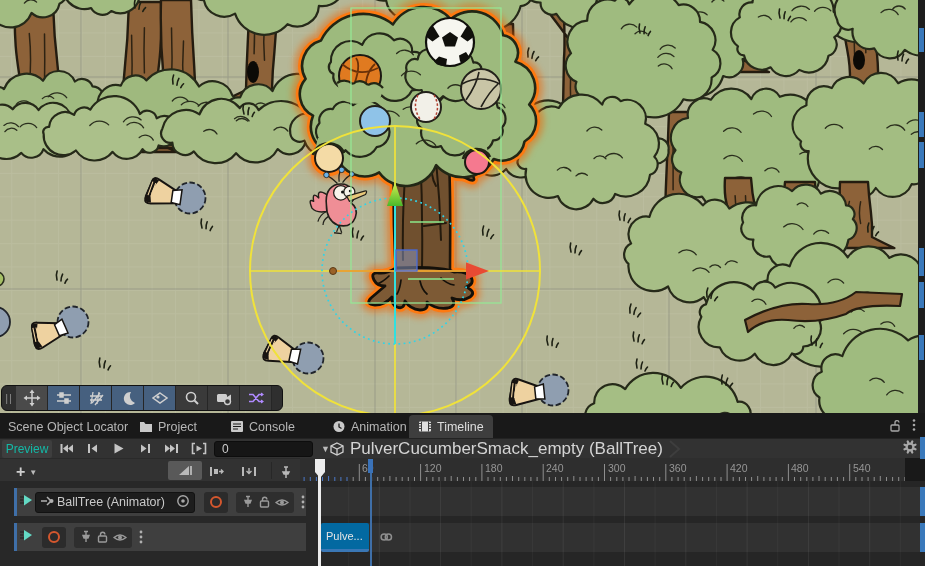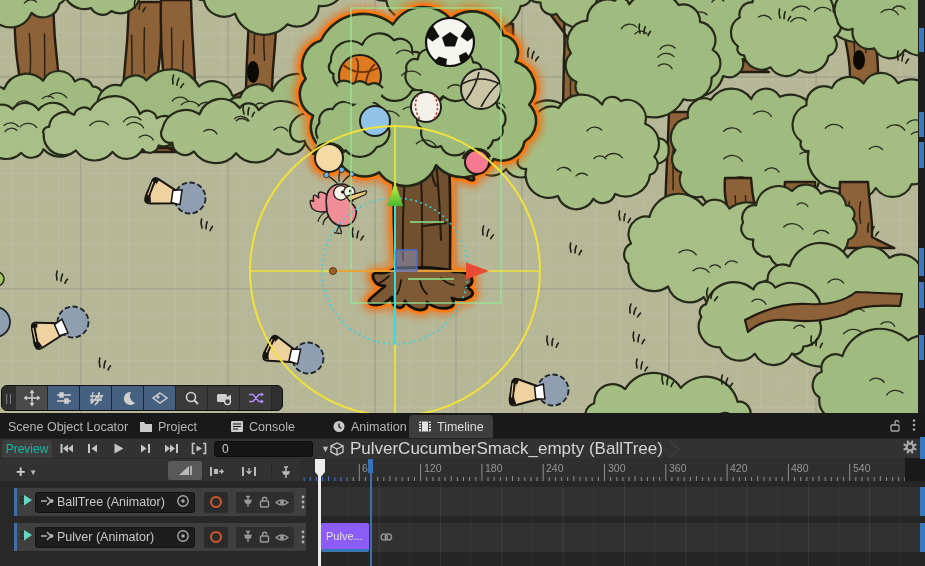--- a/index.html
+++ b/index.html
@@ -693,27 +693,20 @@
             <circle cx="3" cy="13" r="1.4" fill="#b0b0b0"></circle>
           </svg>
         </div>
       </div>
       <div class="trow" style="top:42px">
         <div class="stripe"></div>
 <div style="margin-left:5px"><svg width="14" height="13" viewBox="0 0 14 13" style="">
             <path d="M1,3 h4 M1,6 h3 M1,9 h4" stroke="#2a2a2a" stroke-width="1.6"></path>
             <path d="M5,1 L13,6 L5,11.5 Z" fill="#63d9c4"></path>
           </svg></div>
-<div class="namebox" style="margin-left:2px"><span style="margin:0 3px 0 4px"><svg width="14" height="14" viewBox="0 0 14 14" style="">
-              <path d="M1,7 h6 m0,-4 l4,4 -4,4" fill="none" stroke="#b0b0b0" stroke-width="1.5"></path>
-              <circle cx="11.5" cy="7" r="2" fill="#b0b0b0"></circle>
-            </svg></span>Pulver (Animator)<span style="margin-left:auto;margin-right:4px"><svg width="14" height="14" viewBox="0 0 14 14" style="">
-              <circle cx="7" cy="7" r="5.2" fill="none" stroke="#a8a8a8" stroke-width="1.4"></circle>
-              <circle cx="7" cy="7" r="1.8" fill="#a8a8a8"></circle>
-            </svg></span></div>
 <div style="margin-left:9px;width:24px;height:21px;background:#2b2b2b;border-radius:3px;display:flex;align-items:center;justify-content:center">
           <div style="width:12px;height:12px;border-radius:50%;border:2.8px solid #d4572e"></div>
         </div>
 <div style="margin-left:8px;width:58px;height:21px;background:#2e2e2e;border-radius:3px;display:flex;align-items:center;justify-content:space-around;padding:0 3px">
           <svg width="14" height="14" viewBox="0 0 14 14" style="">
             <path d="M5,1.5 h4 M7,1.5 v4 M4,5.5 h6 l-1,2.5 h-4 Z M7,8 v4" stroke="#9a9a9a" stroke-width="1.4" fill="#9a9a9a"></path>
           </svg>
           <svg width="13" height="14" viewBox="0 0 13 14" style="">
             <rect x="2.5" y="6" width="8" height="6" rx="1" fill="none" stroke="#9a9a9a" stroke-width="1.4"></rect>
             <path d="M4.5,6 V4.5 a2.2,2.2 0 0 1 4.4,0" fill="none" stroke="#9a9a9a" stroke-width="1.4"></path>
@@ -750,21 +743,21 @@
         <path d="M335.1,0 V85" stroke="#ffffff" stroke-opacity="0.045" stroke-width="1"></path>
         <path d="M365.8,0 V85" stroke="#ffffff" stroke-opacity="0.07" stroke-width="1"></path>
         <path d="M396.4,0 V85" stroke="#ffffff" stroke-opacity="0.045" stroke-width="1"></path>
         <path d="M427.1,0 V85" stroke="#ffffff" stroke-opacity="0.07" stroke-width="1"></path>
         <path d="M457.7,0 V85" stroke="#ffffff" stroke-opacity="0.045" stroke-width="1"></path>
         <path d="M488.4,0 V85" stroke="#ffffff" stroke-opacity="0.07" stroke-width="1"></path>
         <path d="M519.0,0 V85" stroke="#ffffff" stroke-opacity="0.045" stroke-width="1"></path>
         <path d="M549.7,0 V85" stroke="#ffffff" stroke-opacity="0.07" stroke-width="1"></path>
         <path d="M580.3,0 V85" stroke="#ffffff" stroke-opacity="0.045" stroke-width="1"></path>
       </svg>
-      <div class="abs" style="top:42px;left:1px;width:48px;height:29px;background:#8b5cf6;border-radius:2px;border-bottom:3px solid #3a77b5;color:#e4e4e4;font-size:11px;line-height:26px;padding-left:5px">Pulve...</div>
+      <div class="abs" style="top:42px;left:1px;width:48px;height:29px;background:#0369a1;border-radius:2px;border-bottom:3px solid #3a77b5;color:#e4e4e4;font-size:11px;line-height:26px;padding-left:5px">Pulve...</div>
       <svg width="16" height="10" viewBox="0 0 16 10" style="position:absolute;top:51px;left:59px">
         <circle cx="5.2" cy="5" r="3.1" fill="none" stroke="#8f8f8f" stroke-width="1.5"></circle>
         <circle cx="9.4" cy="5" r="3.1" fill="none" stroke="#8f8f8f" stroke-width="1.5"></circle>
       </svg>
       <div class="abs" style="top:6px;left:600px;width:5px;height:29px;background:#3a79bb"></div>
       <div class="abs" style="top:42px;left:600px;width:5px;height:29px;background:#3a79bb"></div>
     </div>
     <div class="abs" style="left:920px;top:437px;width:5px;height:22px;background:#3a79bb"></div>
 <div class="abs" style="left:370px;top:472px;width:1.5px;height:94px;background:#3f6fa8"></div>
 <div class="abs" style="left:367.7px;top:459px;width:5px;height:13.5px;background:#3a72b8"></div>

